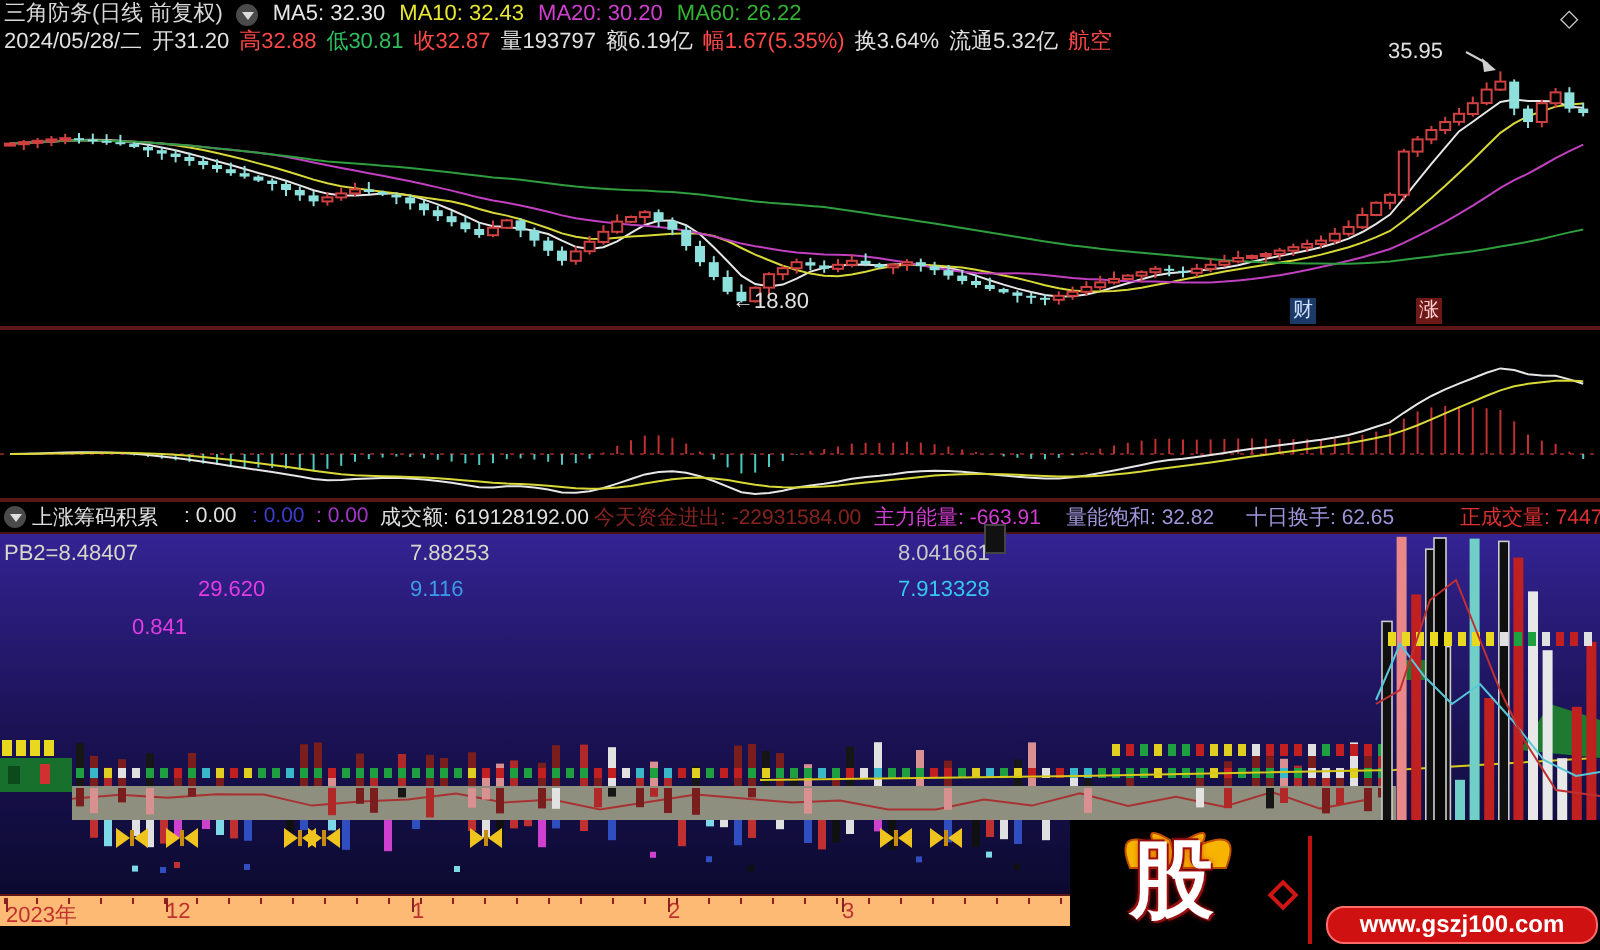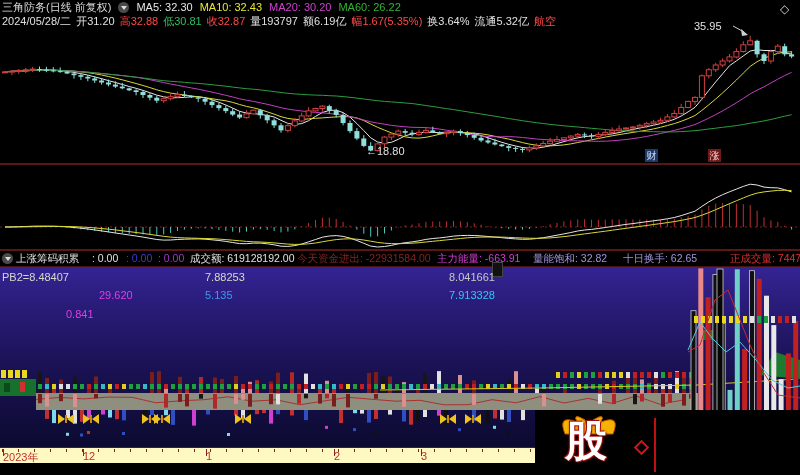--- a/index.html
+++ b/index.html
@@ -16,21 +16,21 @@
 #main-svg{top:0;}
 #macd-svg{top:165px;}
 #bottom-svg{top:267px;z-index:3;}
 .divider{position:absolute;left:0;width:800px;background:#5c1616;}
 #purple-bg{position:absolute;left:0;top:267px;width:800px;height:181px;z-index:1;
   background:linear-gradient(#342394 0%,#2a1c7a 20%,#1a1254 55%,#0c0a30 100%);}
 #row3{position:absolute;left:0;top:251px;width:800px;height:15px;background:#000;font-size:10.5px;z-index:5;overflow:hidden;}
 #row3-title{position:absolute;left:16px;top:1px;white-space:pre;}
 .r3item{position:absolute;top:1px;white-space:pre;}
 .pv{position:absolute;font-size:11px;z-index:6;white-space:pre;}
-#axis{position:absolute;left:0;top:447px;width:800px;height:15px;background:#fef9c3;border-top:1px solid #5c1616;z-index:4;}
+#axis{position:absolute;left:0;top:447px;width:800px;height:15px;background:#fdba74;border-top:1px solid #5c1616;z-index:4;}
 .tick{position:absolute;width:1px;background:#8a2020;top:1px;}
 .axlab{position:absolute;top:2px;font-size:11px;white-space:pre;}
 .annot{position:absolute;font-size:11px;color:#e0e0e0;z-index:7;white-space:pre;}
 .sigmark{position:absolute;top:149px;width:13px;height:13px;font-size:10px;line-height:13px;
   text-align:center;z-index:7;}
 #tr-diamond{position:absolute;left:780px;top:2px;font-size:12px;color:#c8c8c8;z-index:7;}
 #notch{position:absolute;left:492px;top:262px;width:9px;height:13px;background:#111;border:1px solid #444;z-index:6;}
 #wm{position:absolute;left:535px;top:410px;width:265px;height:65px;background:#000;z-index:40;}
 #wm-horns{position:absolute;left:22px;top:0px;}
 #wm-gu{position:absolute;left:30px;top:8px;font-family:"Liberation Serif",serif;font-weight:bold;
@@ -858,24 +858,25 @@
     </div>
 
   <div id="wm">
     <svg id="wm-horns" width="64" height="26">
       <path d="M8,24 Q0,4 20,12 Q15,2 28,10 L32,24 Z" fill="#f6b400" stroke="#c05000" stroke-width="1"></path>
       <path d="M56,24 Q64,4 44,12 Q49,2 36,10 L32,24 Z" fill="#f6b400" stroke="#c05000" stroke-width="1"></path>
     </svg>
     <div id="wm-gu">股</div>
     <div id="wm-dia"></div>
     <div id="wm-line"></div>
+    <div id="wm-url">www.gszj100.com</div>
   </div>
 
 <div class="pv" style="left: 2px; top: 271px; color: rgb(216, 216, 200);">PB2=8.48407</div>
     <div class="pv" style="left: 205px; top: 271px; color: rgb(216, 216, 200);">7.88253</div>
     <div class="pv" style="left: 449px; top: 271px; color: rgb(200, 200, 200);">8.041661</div>
     <div class="pv" style="left: 99px; top: 289px; color: rgb(226, 60, 226);">29.620</div>
-    <div class="pv" style="left: 205px; top: 289px; color: rgb(60, 154, 232);">5.135</div>
+    <div class="pv" style="left: 205px; top: 289px; color: rgb(60, 154, 232);">9.116</div>
     <div class="pv" style="left: 449px; top: 289px; color: rgb(52, 200, 238);">7.913328</div>
     <div class="pv" style="left: 66px; top: 308px; color: rgb(226, 60, 226);">0.841</div>
     <div class="sigmark" style="left: 645px; background: rgb(28, 58, 104); color: rgb(207, 224, 255);">财</div>
     <div class="sigmark" style="left: 708px; background: rgb(110, 24, 24); color: rgb(255, 210, 210);">涨</div>
   </div>
 
 </body></html>

